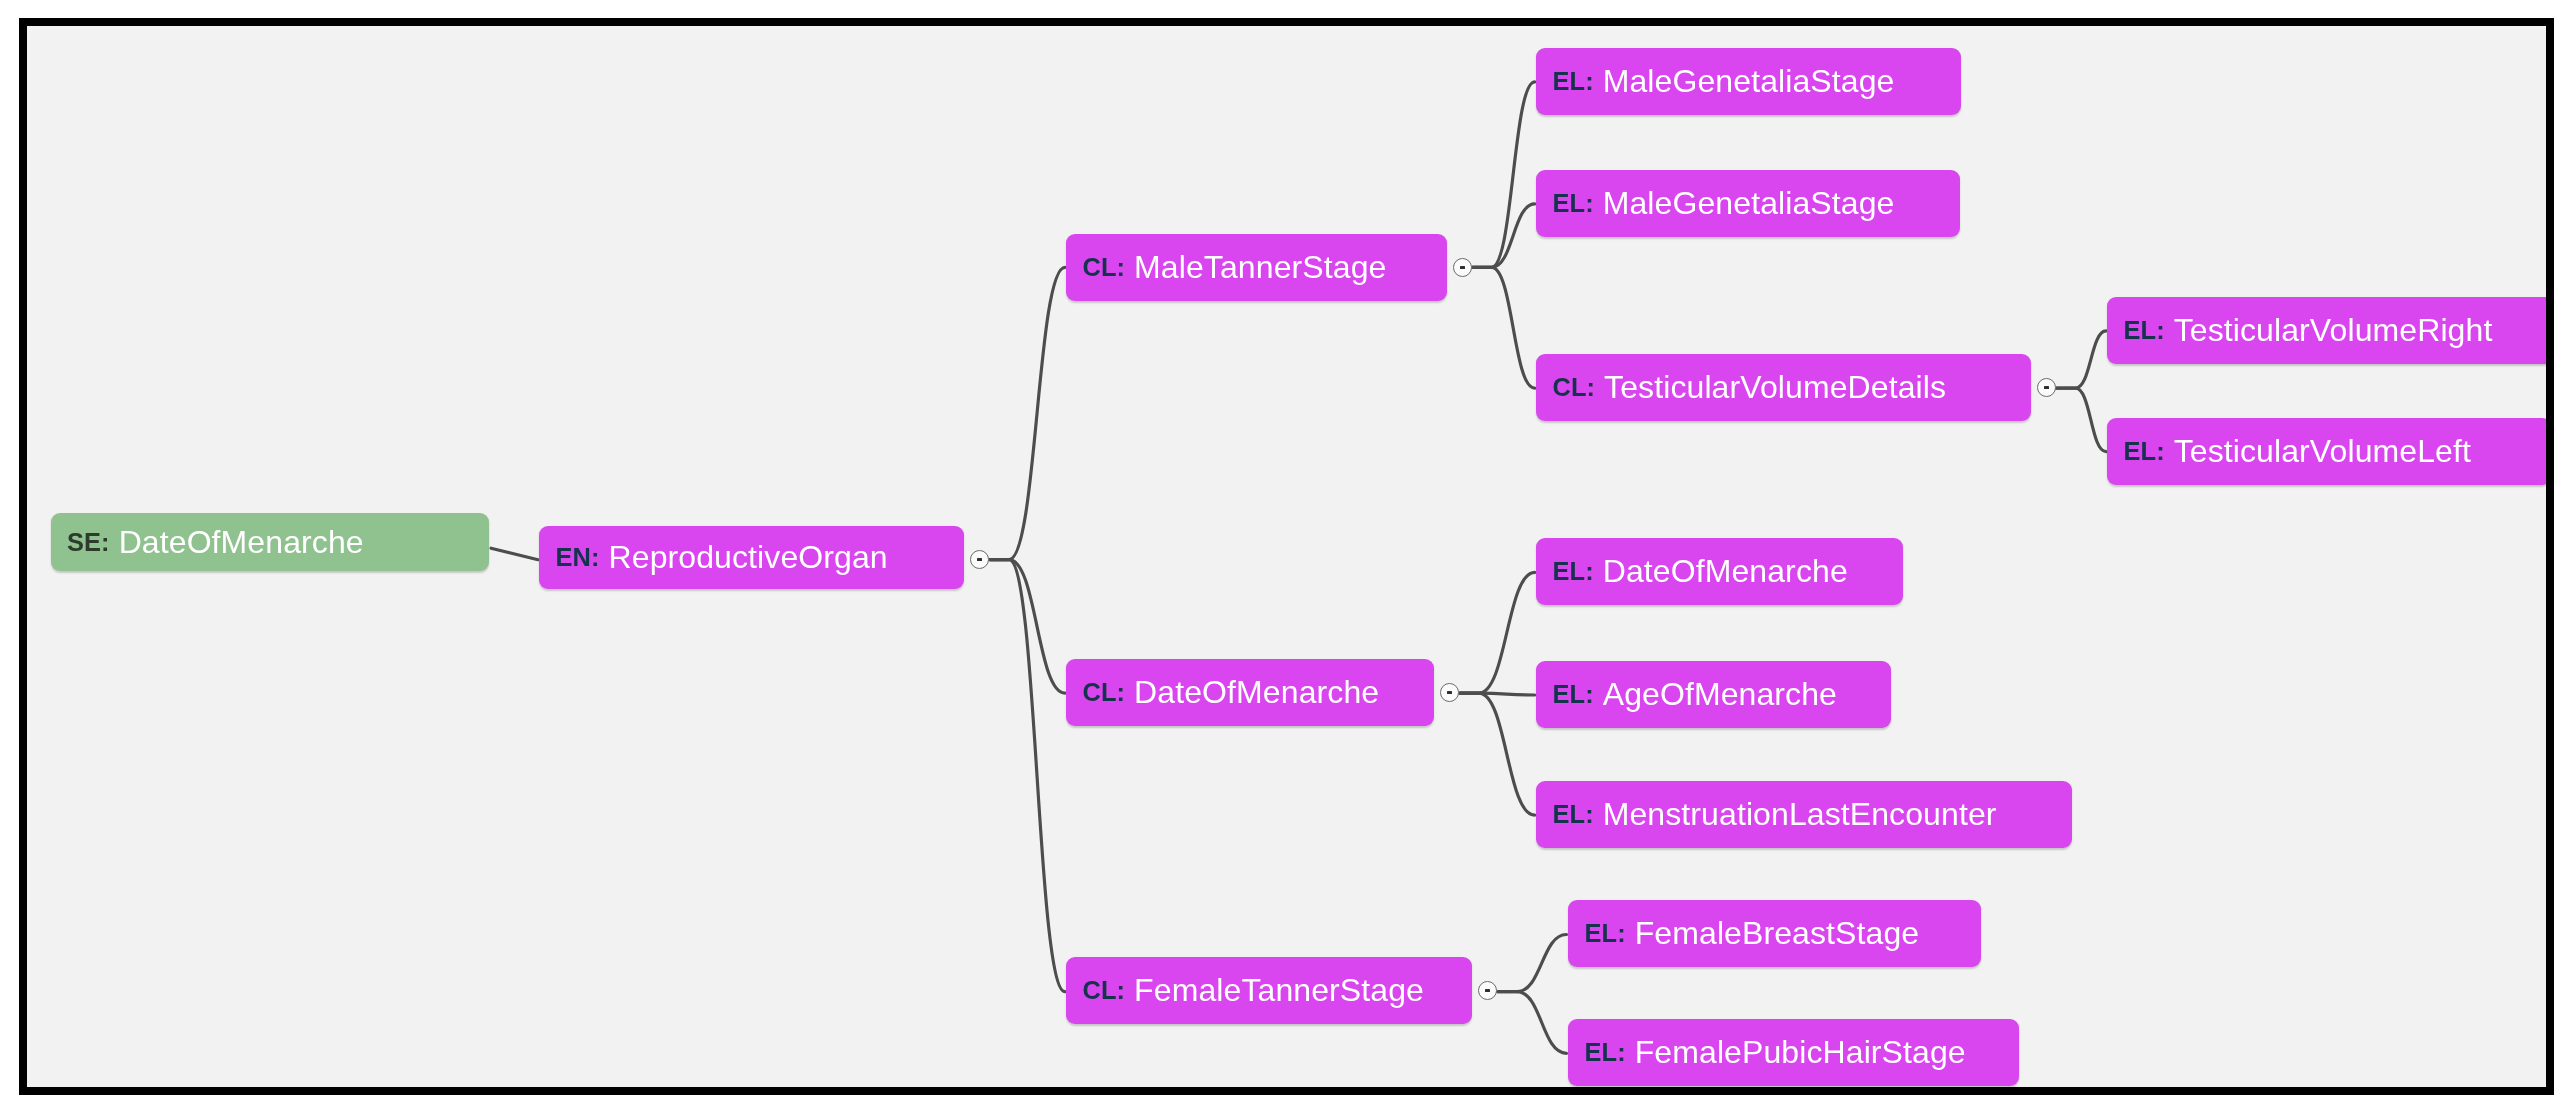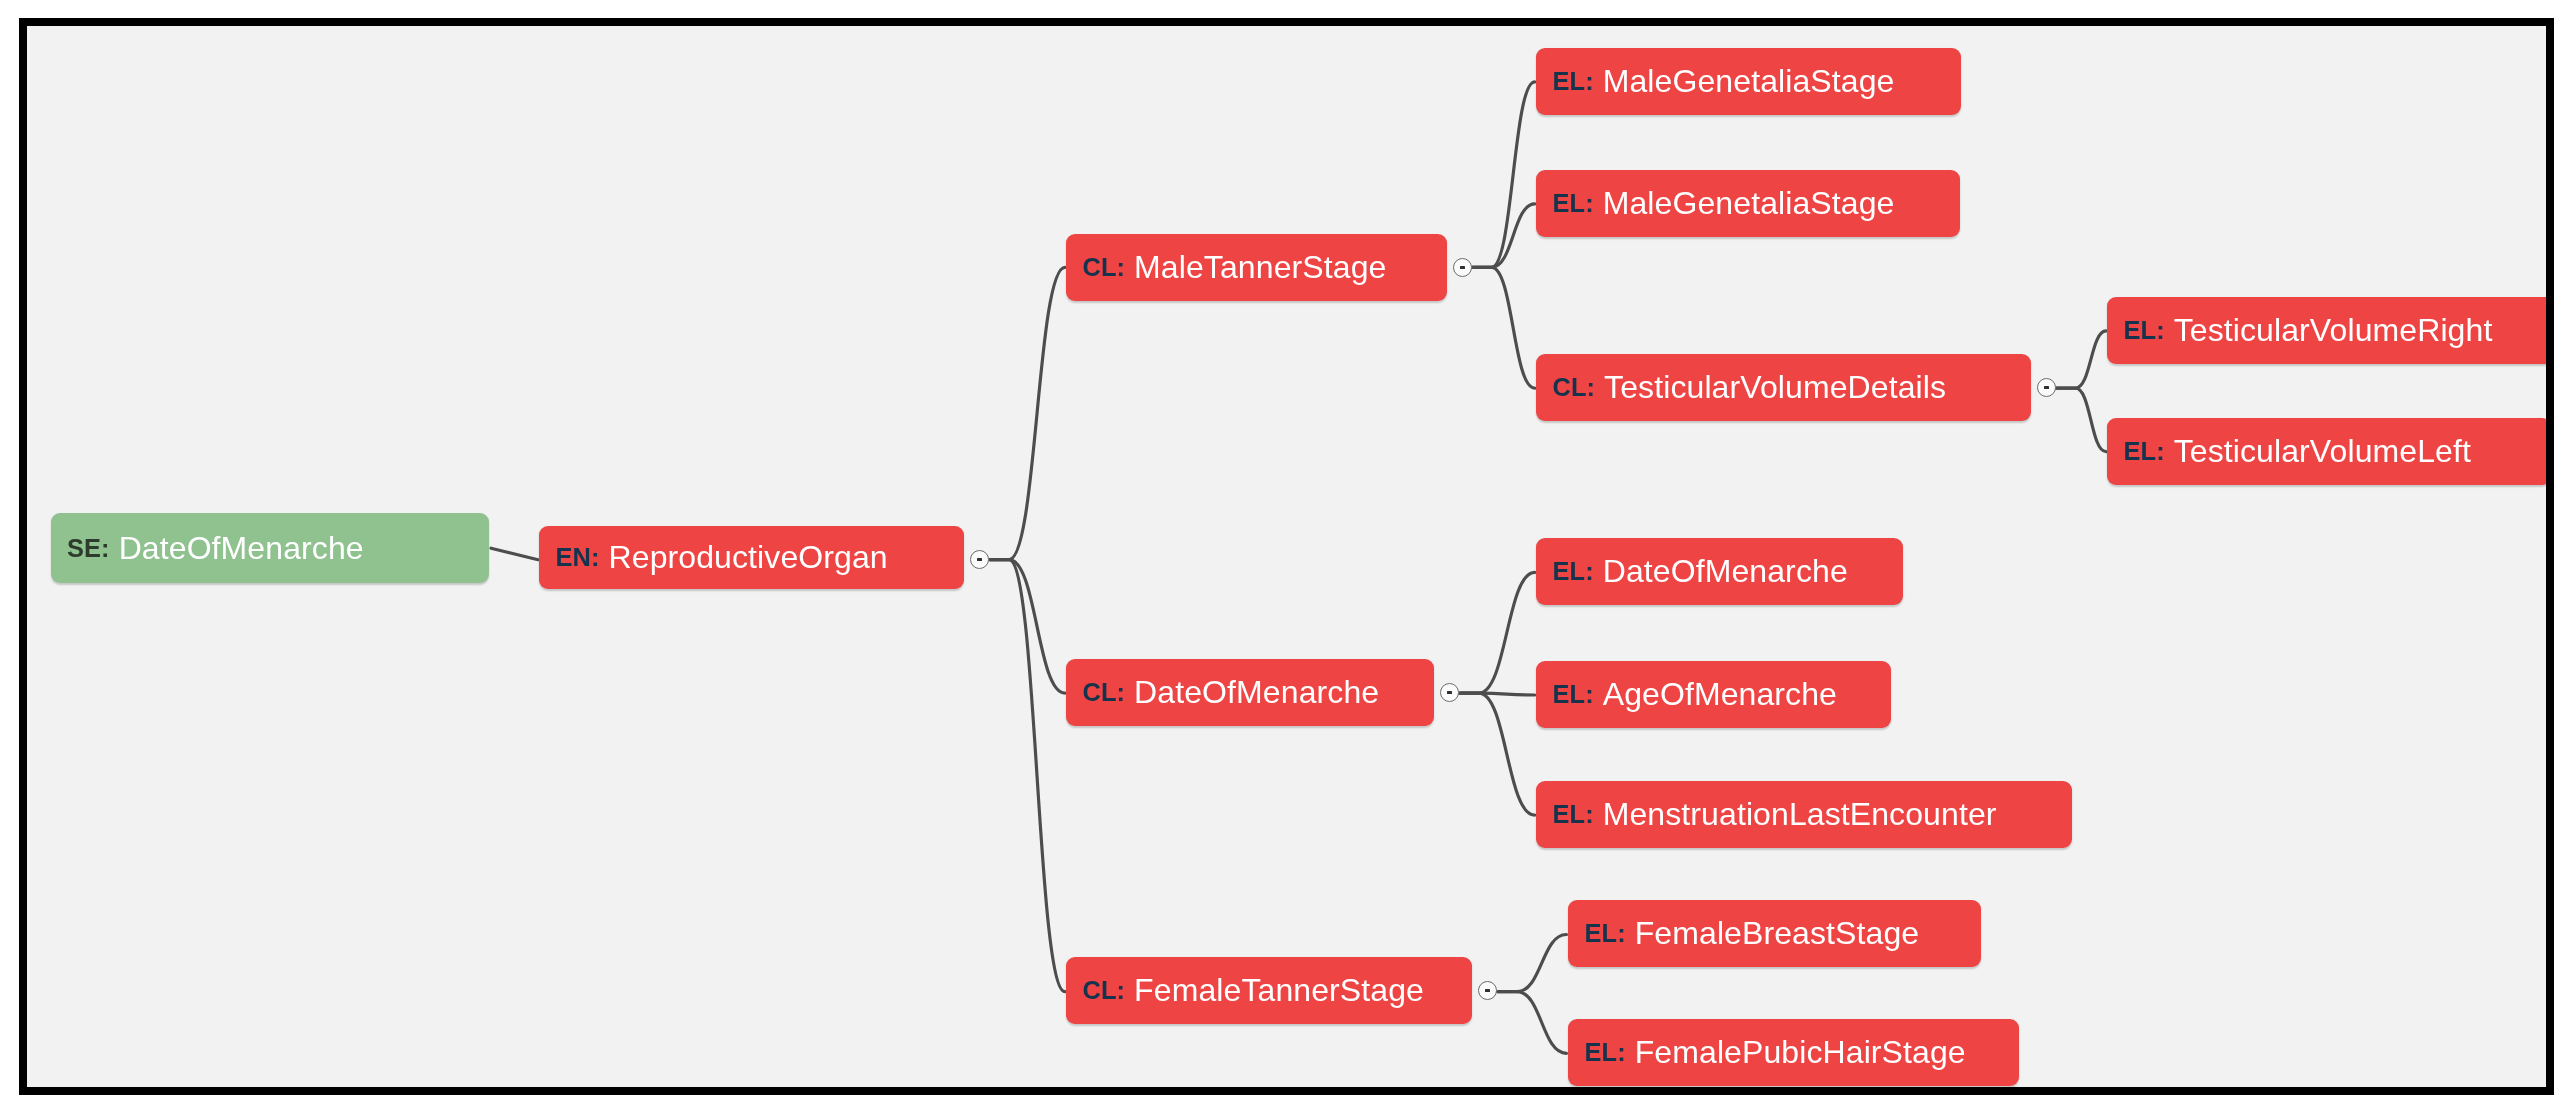--- a/index.html
+++ b/index.html
@@ -42,21 +42,21 @@
   .node {
     position: absolute;
     box-sizing: border-box;
     display: flex;
     align-items: center;
     border-radius: 9px;
     padding: 0 16.5px;
     white-space: nowrap;
     box-shadow: 0 1.3px 1.9px rgba(0,0,0,0.18);
   }
-  .node.blue { background: #ef4444; }
+  .node.blue { background: #d946ef; }
   .node.green { background: #8fc28f; }
   .node .prefix {
     font-weight: bold;
     font-size: 25.4px;
     letter-spacing: 0.1px;
     margin-right: 9px;
   }
   .node.blue .prefix { color: #15334d; }
   .node.green .prefix { color: #2d3b2d; }
   .node .label {
@@ -102,21 +102,21 @@
           <path d="M 2277 380 L 2307 380 C 2341 380, 2341 570, 2375 570" fill="none" stroke="#4d4d4d" stroke-width="5" stroke-linecap="round"></path>
           <path d="M 3197 570 L 3227 570 C 3251 570, 3251 480, 3275 480" fill="none" stroke="#4d4d4d" stroke-width="5" stroke-linecap="round"></path>
           <path d="M 3197 570 L 3227 570 C 3251 570, 3251 670, 3275 670" fill="none" stroke="#4d4d4d" stroke-width="5" stroke-linecap="round"></path>
           <path d="M 2257 1050 L 2287 1050 C 2331 1050, 2331 860, 2375 860" fill="none" stroke="#4d4d4d" stroke-width="5" stroke-linecap="round"></path>
           <path d="M 2257 1050 L 2287 1050 C 2331 1050, 2331 1053, 2375 1053" fill="none" stroke="#4d4d4d" stroke-width="5" stroke-linecap="round"></path>
           <path d="M 2257 1050 L 2287 1050 C 2331 1050, 2331 1242, 2375 1242" fill="none" stroke="#4d4d4d" stroke-width="5" stroke-linecap="round"></path>
           <path d="M 2317 1520 L 2347 1520 C 2386 1520, 2386 1430, 2425 1430" fill="none" stroke="#4d4d4d" stroke-width="5" stroke-linecap="round"></path>
           <path d="M 2317 1520 L 2347 1520 C 2386 1520, 2386 1617, 2425 1617" fill="none" stroke="#4d4d4d" stroke-width="5" stroke-linecap="round"></path>
         </svg>
       <div id="nodes-layer">
-          <div class="node green" style="left: 23.5px; top: 487px; width: 438px; height: 70px;">
+          <div class="node green" style="left: 23.5px; top: 487px; width: 438px; height: 58px;">
             <span class="prefix">SE:</span>
             <span class="label">DateOfMenarche</span>
           </div>
           <div class="node blue" style="left: 512px; top: 500px; width: 425px; height: 63px;">
             <span class="prefix">EN:</span>
             <span class="label">ReproductiveOrgan</span>
           </div>
           <div class="toggle" style="left: 943px; top: 524px;"></div>
           <div class="node blue" style="left: 1039px; top: 208px; width: 381px; height: 67px;">
             <span class="prefix">CL:</span>

